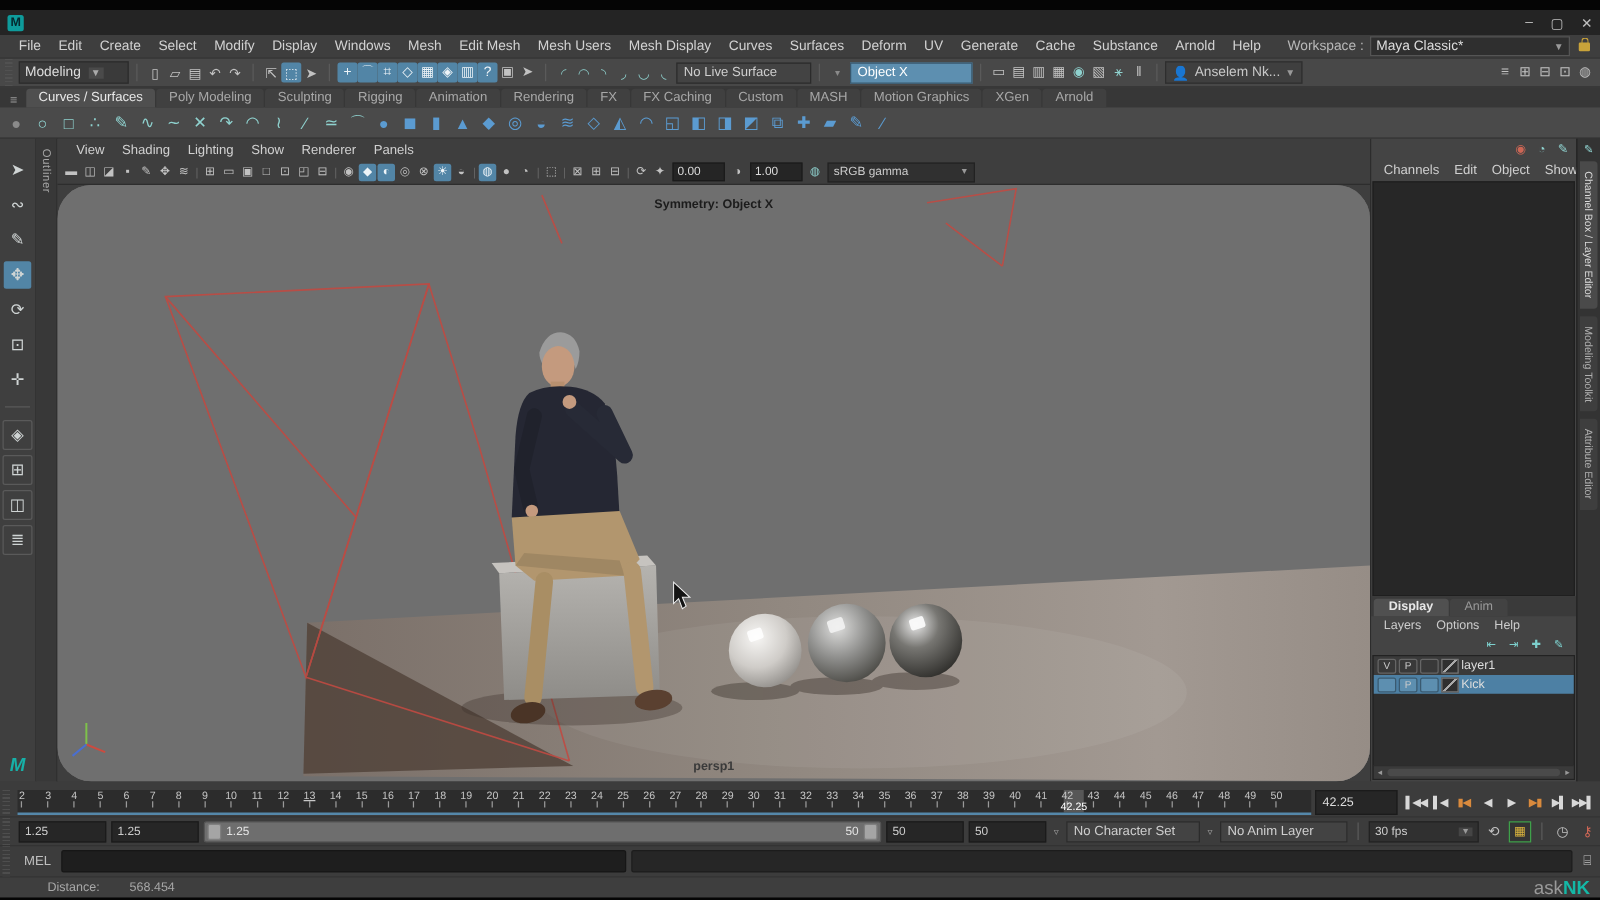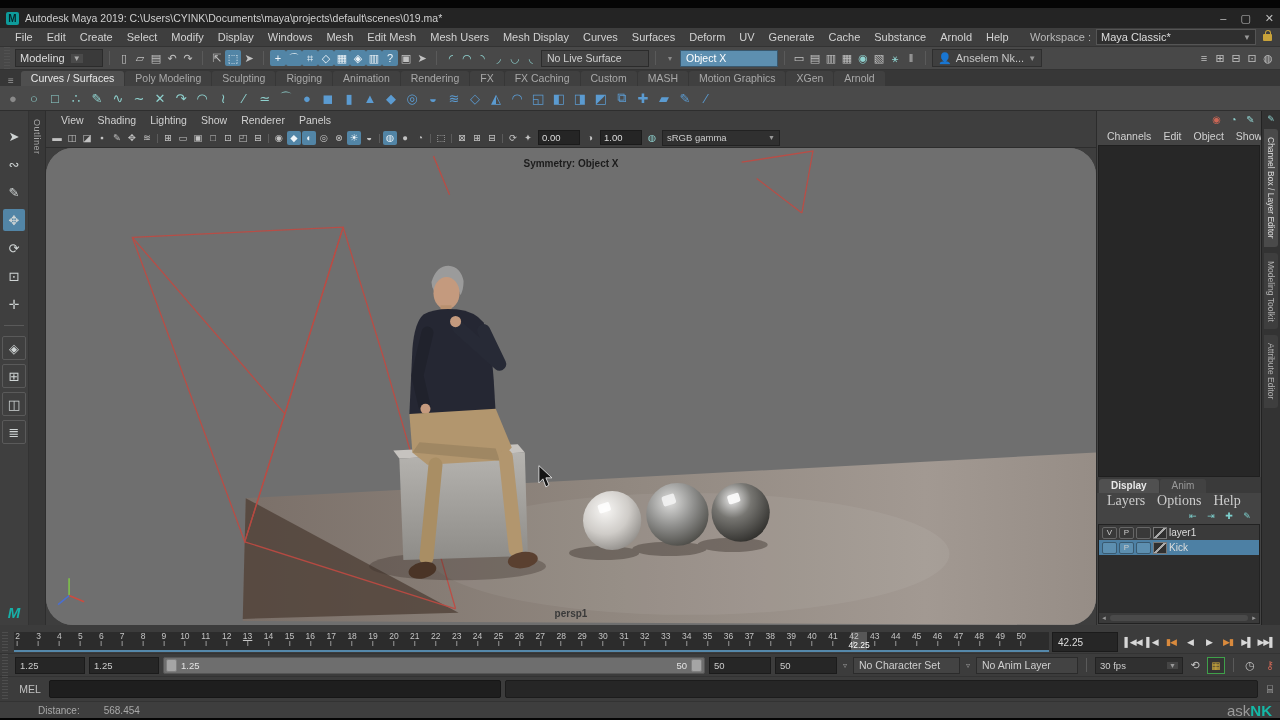--- a/index.html
+++ b/index.html
@@ -69,21 +69,21 @@
   .sb-icons{height:16px;display:flex;align-items:center;justify-content:flex-end;gap:4px;padding:0 4px;}
   .sb-icons .ic{width:13px;height:13px;font-size:10px;}
   .sb-menus{height:18px;display:flex;align-items:center;padding:0 4px;}
   .sb-menus .mi{padding:0 6px;font-size:10.5px;color:#d0d0d0;}
   .sb-dark{flex:1;background:#272727;border:1px solid #1f1f1f;margin:0 1px;}
   .layer-editor{height:148px;display:flex;flex-direction:column;background:#444;}
   .le-tabs{height:16px;display:flex;align-items:flex-end;gap:1px;padding:0 2px;background:#3a3a3a;}
   .le-tab{padding:1px 12px 2px;font-size:10px;color:#999;background:#424242;border-radius:3px 3px 0 0;}
   .le-tab.active{background:#505050;color:#e8e8e8;font-weight:bold;}
   .le-menus{height:15px;display:flex;align-items:center;padding:0 4px;}
-  .le-menus .mi{padding:0 6px;font-size:14px;color:#ccc;font-family:Liberation Serif, serif;}
+  .le-menus .mi{padding:0 6px;font-size:10px;color:#ccc;}
   .le-iconrow{height:15px;display:flex;align-items:center;justify-content:flex-end;gap:6px;padding:0 8px;}
   .le-iconrow .ic{width:12px;height:12px;font-size:9px;color:#7dd0cd;}
   .layer-list{flex:1;background:#2d2d2d;border:1px solid #222;margin:1px;display:flex;flex-direction:column;}
   .layer-row{height:15px;display:flex;align-items:center;gap:2px;padding:0 3px;font-size:10px;color:#ddd;}
   .layer-row.hdr{background:#3a3a3a;}
   .layer-row.selected{background:#4a7fa0;background:#4d80a4;}
   .lbox{width:13px;height:10px;border:1px solid #666;background:#393939;font-size:8px;color:#ccc;display:flex;align-items:center;justify-content:center;border-radius:2px;}
   .layer-row.selected .lbox{background:#5d8fb0;border-color:#3a5a70;}
   .lswatch{width:12px;height:10px;border:1px solid #777;background:linear-gradient(135deg,transparent 45%,#aaa 45%,#aaa 55%,transparent 55%),#303030;}
   .hscroll{height:10px;display:flex;align-items:center;background:#3a3a3a;border-top:1px solid #2c2c2c;}
@@ -130,21 +130,20 @@
 </style>
 </head>
 <body>
 
 <div class="screen">
 
   <div class="topblack"></div>
 
   <div class="titlebar">
     <div class="maya-logo">M</div>
-    <div class="title-text">Autodesk Maya 2019: C:\Users\CYINK\Documents\maya\projects\default\scenes\019.ma*</div>
     <div class="winbtns">
       <span>–</span>
       <span>▢</span>
       <span>✕</span>
     </div>
   </div>
 
   <div class="menubar">
     <span class="mi">File</span>
       <span class="mi">Edit</span>

